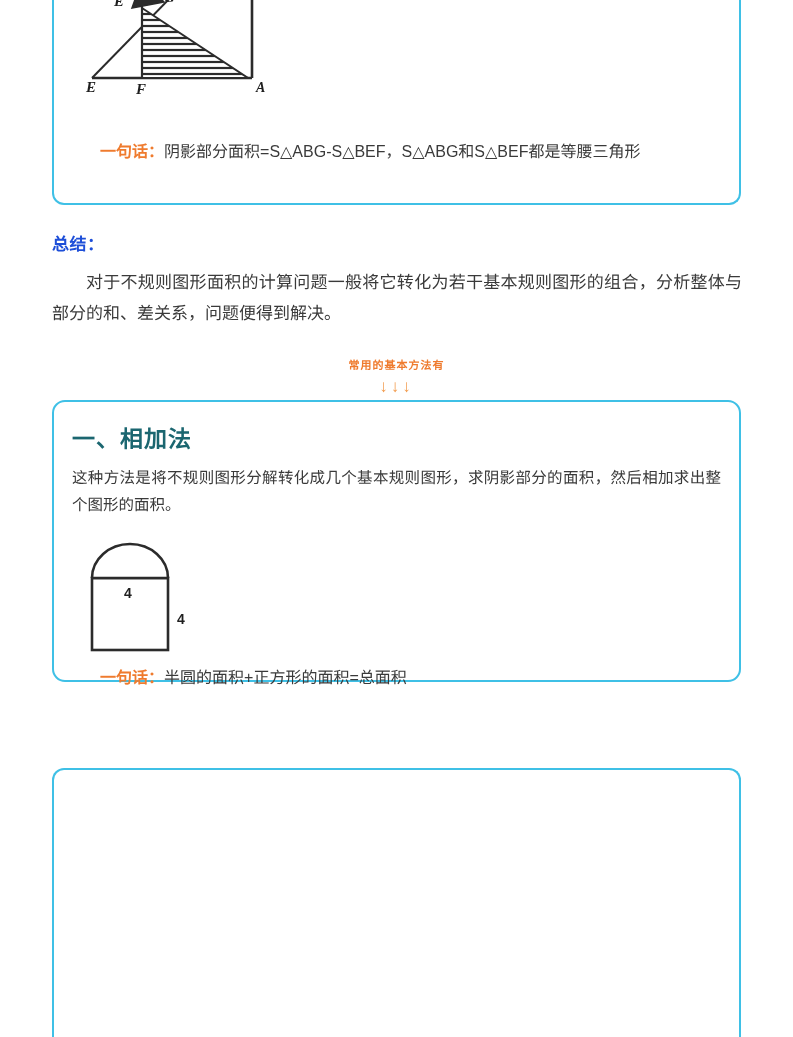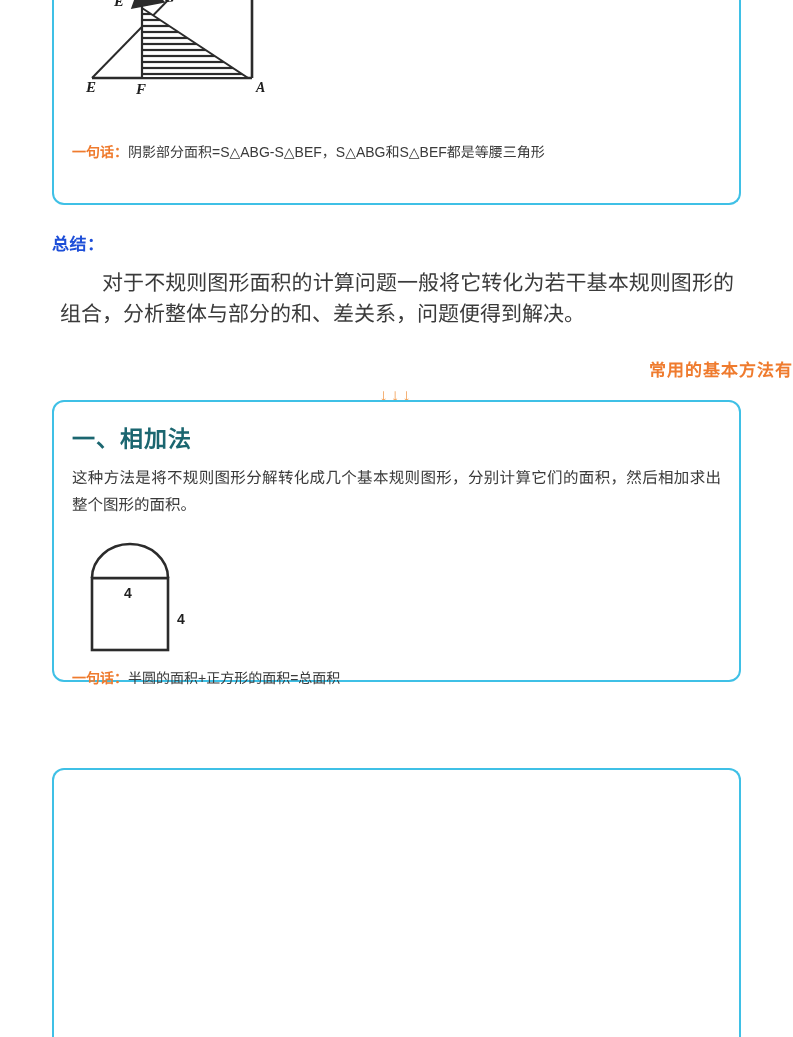--- a/index.html
+++ b/index.html
@@ -40,20 +40,21 @@
     top: -60px;
     height: 265px;
     border-top: none;
     border-top-left-radius: 0;
     border-top-right-radius: 0;
   }
 
   .card-method-1 {
     top: 400px;
     height: 282px;
+    border-radius: 13px;
   }
 
   .card-method-2 {
     top: 768px;
     height: 300px;     
     border-bottom: none;
     border-bottom-left-radius: 0;
     border-bottom-right-radius: 0;
   }
 
@@ -71,24 +72,25 @@
     left: 8px;
     top: 0px;
   }
 
   .fig-semicircle {
     margin: 6px 0 0 10px;
   }
 
   
   .hl-line {
-    font-size: 14px;
+    font-size: 16px;
     line-height: 24px;
     color: #3a3a3a;
     white-space: nowrap;
+    margin-left: 28px;
   }
   .hl-label {
     color: #ef7b2e;
     font-weight: bold;
   }
   .hl-colon {
     color: #ef7b2e;
     font-weight: bold;
   }
 
@@ -100,43 +102,42 @@
     width: 690px;
   }
   .summary-title {
     font-size: 17px;
     font-weight: bold;
     color: #1d4ed8;
     letter-spacing: 0.5px;
     margin: 0 0 12px 0;
   }
   .summary-body {
-    font-size: 21px;
+    font-size: 17px;
     line-height: 31px;
     color: #3a3a3a;
     text-indent: 2em;
     text-align: justify;
-    margin: 8px;
+    margin: 0;
   }
 
   
   .callout {
     position: absolute;
     left: 0;
     top: 356px;
     width: 793px;
     text-align: center;
   }
   .callout-text {
-    font-size: 17px;
+    font-size: 11px;
     font-weight: bold;
     color: #ef7b2e;
     letter-spacing: 1px;
     display: block;
-    text-align: right;
   }
   .callout-arrows {
     display: block;
     margin-top: 6px;
     font-size: 17px;
     color: #f29a4b;
     letter-spacing: 3px;
     line-height: 18px;
   }
 
@@ -208,21 +209,21 @@
 
   <div class="callout">
     <span class="callout-text">常用的基本方法有</span>
     <span class="callout-arrows">↓↓↓</span>
   </div>
 
   <div class="card card-method-1">
     <div class="card-inner">
 
       <div class="method-title">一、相加法</div>
-      <p class="method-desc">这种方法是将不规则图形分解转化成几个基本规则图形，分别计算它们的面积，然后相加求出整个图形的面积。</p>
+      <p class="method-desc">这种方法是将不规则图形分解转化成几个基本规则图形，求阴影部分的面积，然后相加求出整个图形的面积。</p>
 
 
       <svg class="fig-semicircle" width="130" height="128" viewBox="0 0 130 128">
 
         <rect x="10" y="52" width="76" height="72" fill="#ffffff" stroke="#2b2b2b" stroke-width="2.6"></rect>
 
         <path d="M 10 52 A 38 34 0 0 1 86 52" fill="#ffffff" stroke="#2b2b2b" stroke-width="2.6"></path>
 
         <line x1="10" y1="52" x2="86" y2="52" stroke="#2b2b2b" stroke-width="2.6"></line>
 

